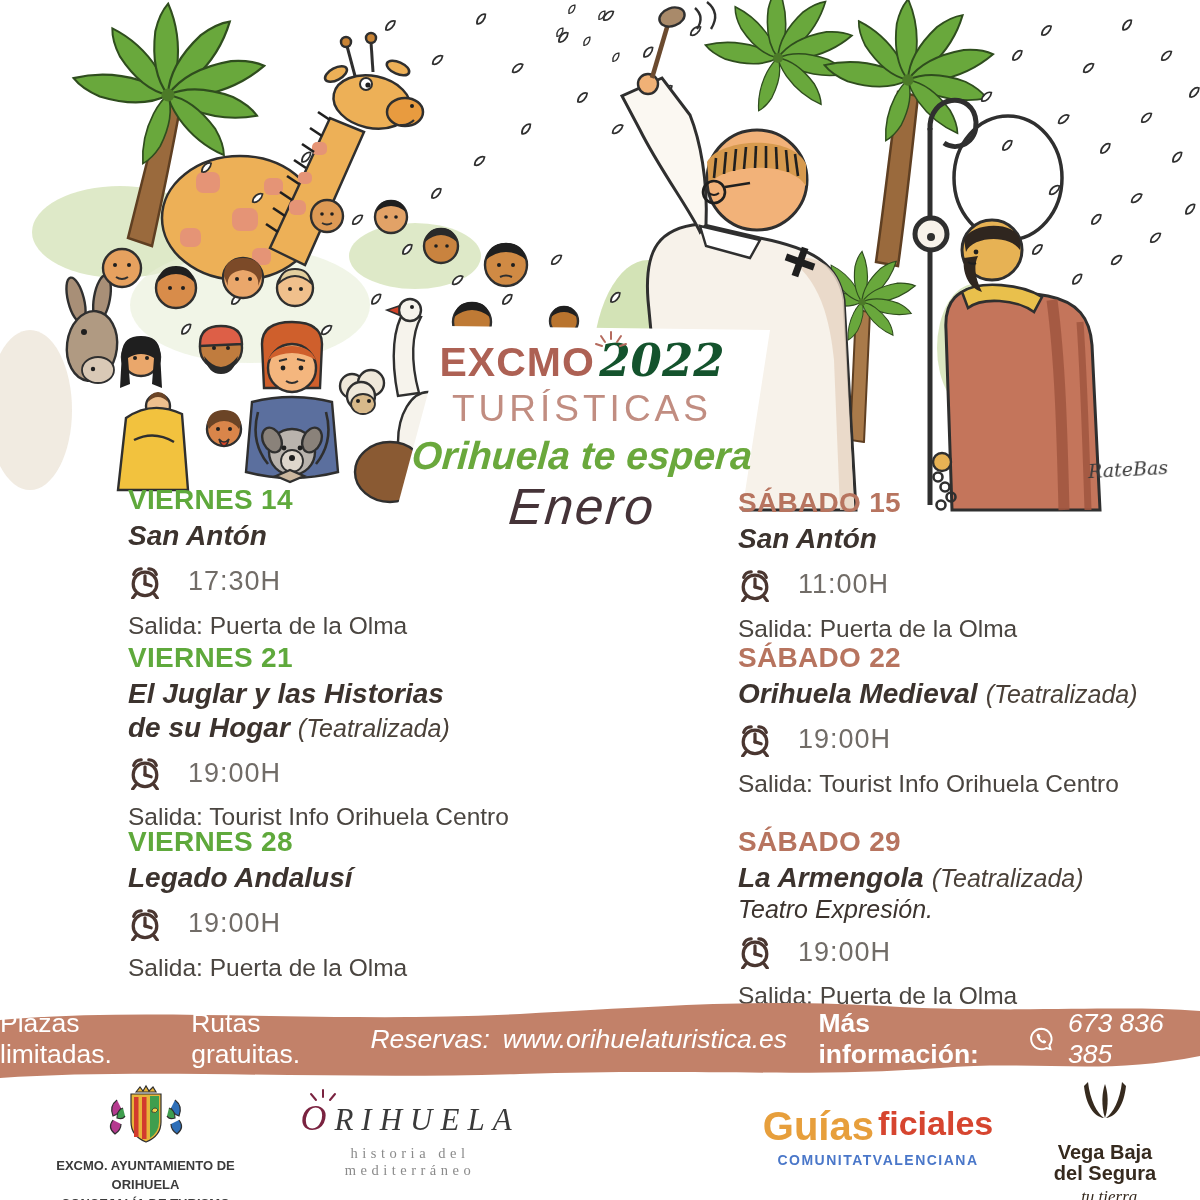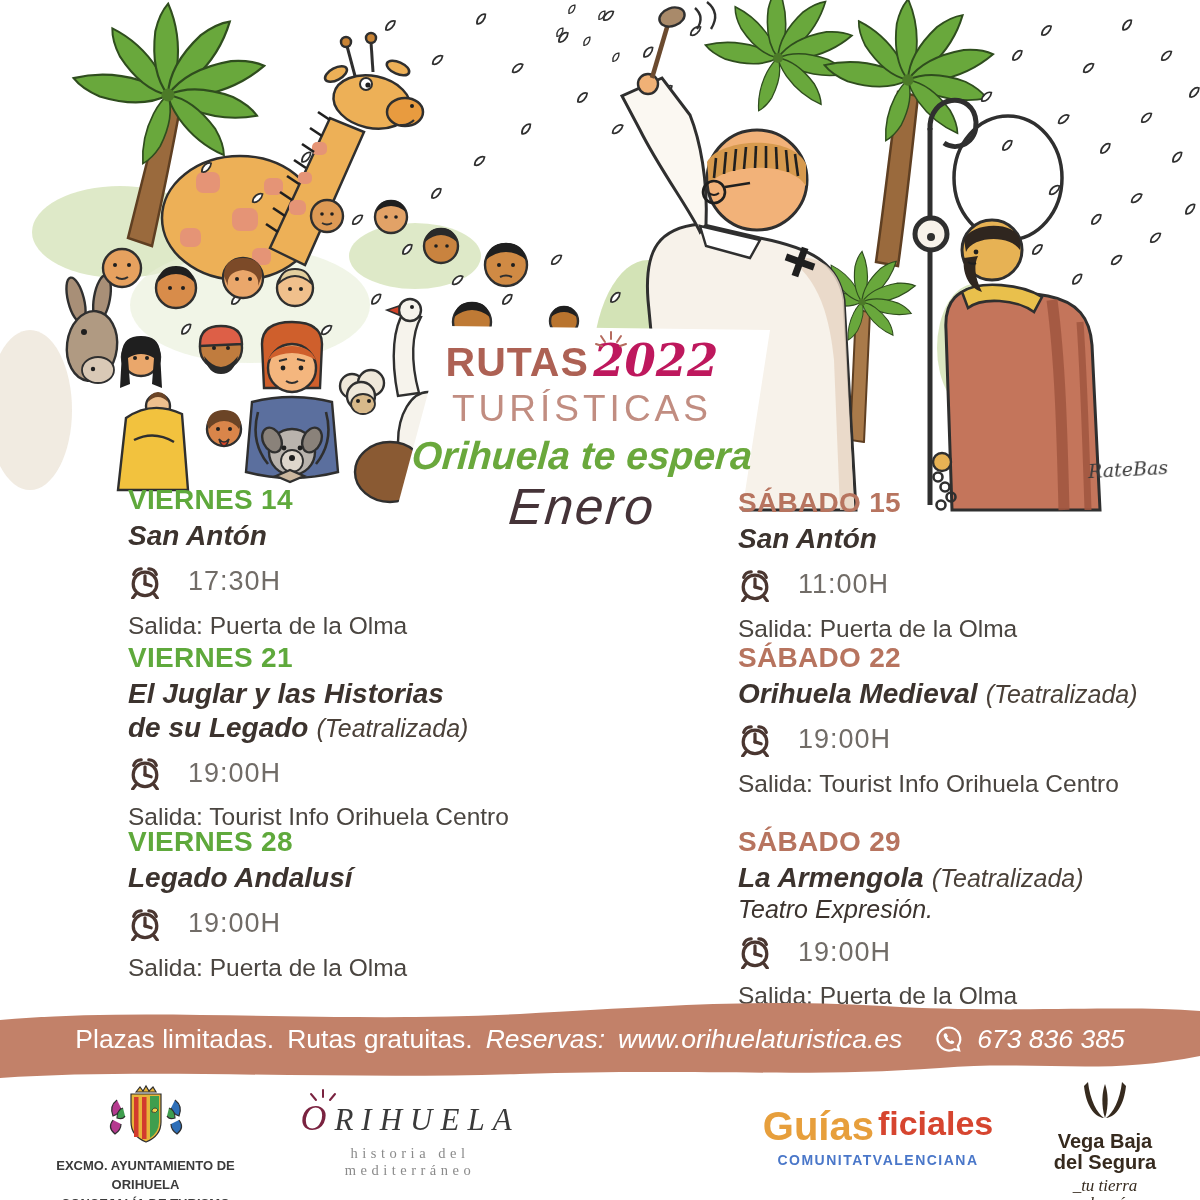--- a/index.html
+++ b/index.html
@@ -4,21 +4,21 @@
 <style>
   html,body{margin:0;padding:0;background:#888;}
   .poster{position:relative;width:1200px;height:1200px;background:#ffffff;overflow:hidden;
           font-family:"Liberation Sans",sans-serif;margin:0 auto;}
   .abs{position:absolute;}
 
   
   .title-block{position:absolute;left:398px;top:338px;width:368px;text-align:center;line-height:1;}
   .t-line1{white-space:nowrap;}
   .t-rutas{font-size:41px;font-weight:800;color:#ad6154;letter-spacing:1px;}
-  .t-year{font-size:45px;font-weight:600;font-style:italic;color:#be185d;font-family:"DejaVu Serif",serif;position:relative;}
+  .t-year{font-size:45px;font-weight:600;font-style:italic;color:#14532d;font-family:"DejaVu Serif",serif;position:relative;}
   .t-turisticas{font-size:37px;font-weight:400;color:#c18d81;letter-spacing:4px;margin-top:7px;}
   .t-tagline{font-size:39px;font-weight:700;font-style:italic;color:#6aa83c;margin-top:9px;transform:skewX(-4deg);}
   .t-month{font-size:51px;font-weight:500;font-style:italic;color:#453338;margin-top:6px;transform:skewX(-5deg);letter-spacing:2px;}
   .sunrays{position:absolute;left:196px;top:-8px;}
 
   .signature{position:absolute;left:1088px;top:458px;font-family:"DejaVu Serif",serif;
              font-style:italic;font-size:19px;color:#3a3a3a;transform:rotate(-3deg);}
 
   
   .event{position:absolute;width:470px;}
@@ -47,21 +47,21 @@
             letter-spacing:8px;line-height:1;}
   .ori-o{color:#7a2340;font-size:36px;}
   .ori-sub{font-size:14.5px;color:#8a8a8a;letter-spacing:4.5px;margin-top:9px;font-family:"Liberation Serif",serif;}
   .renfe-main{font-size:47px;font-weight:800;font-style:italic;color:#8a1b5e;letter-spacing:-1px;line-height:1;}
   .renfe-sub{font-size:13.5px;color:#6f6f6f;letter-spacing:2.5px;margin-top:14px;font-weight:600;}
   .guias-row{display:flex;align-items:flex-start;justify-content:center;line-height:1;}
   .guias-1{font-size:40px;color:#e79f3c;font-weight:600;}
   .guias-2{font-size:34px;color:#d6452f;font-weight:600;text-align:right;}
   .guias-sub{font-size:14px;color:#4a77c9;letter-spacing:1.5px;font-weight:600;margin-top:2px;
              display:flex;justify-content:center;}
-  .vega-name{font-size:20px;font-weight:800;color:#362a1e;line-height:21px;margin-top:3px;}
+  .vega-name{font-size:20px;font-weight:800;color:#362a1e;line-height:21px;margin-top:14px;}
   .vega-tag{font-family:"Liberation Serif",serif;font-style:italic;font-size:17px;color:#362a1e;line-height:18px;margin-top:4px;}
 </style>
 </head>
 <body>
 
 <div class="poster">
 
   <svg class="abs" style="left:0;top:0" width="1200" height="512" viewBox="0 0 1200 512">
     <defs>
       <path id="drop" d="M0,2 C2,-3 9,-5 12,-2 C10,2 3,5 0,2 Z" fill="#ffffff" stroke="#2f2f2f" stroke-width="1.7"></path>
@@ -382,21 +382,21 @@
       <path d="M930,130 C928,94 974,90 976,122 C977,143 957,152 944,143" fill="none" stroke-width="5"></path>
       <circle cx="931" cy="234" r="16" fill="#f7f2ea" stroke-width="5"></circle>
       <circle cx="931" cy="237" r="4" fill="#2f2f2f" stroke="none"></circle>
     </g>
 
     <path d="M446,326 L770,330 L742,512 L396,512 Z" fill="#ffffff"></path>
   </svg>
 
   <div class="title-block">
     <div class="t-line1">
-      <span class="t-rutas">RUTAS</span>
+      <span class="t-rutas">EXCMO</span>
       <span class="t-year">
         <span>2022</span>
       </span>
       <svg class="sunrays" width="34" height="20" viewBox="0 0 34 20">
         <g stroke="#b56b5e" stroke-width="2" stroke-linecap="round">
           <line x1="17" y1="2" x2="17" y2="9"></line>
             <line x1="7" y1="6" x2="11" y2="12"></line>
           <line x1="27" y1="6" x2="23" y2="12"></line>
             <line x1="2" y1="14" x2="8" y2="16"></line>
             <line x1="32" y1="14" x2="26" y2="16"></line>
@@ -427,21 +427,21 @@
       </svg>
       <span class="etime">17:30H</span>
     </div>
     <div class="esalida">Salida: Puerta de la Olma</div>
   </div>
 
   <div class="event" style="left:128px;top:642px">
     <h3 class="day-green">VIERNES 21</h3>
     <div class="etitle">El Juglar y las Historias</div>
     <div class="etitle">
-      <span>de su Legado</span><span class="etag">(Teatralizada)</span>
+      <span>de su Hogar</span><span class="etag">(Teatralizada)</span>
     </div>
     <div class="time-row">
       <svg width="34" height="34" viewBox="0 0 36 36">
         <g stroke="#4a3630" fill="none" stroke-width="3.4" stroke-linecap="round">
           <circle cx="18" cy="20" r="12.5"></circle>
           <path d="M6,10 A8 8 0 0 1 14,4"></path>
             <path d="M30,10 A8 8 0 0 0 22,4"></path>
           <line x1="8" y1="31" x2="5" y2="35"></line>
             <line x1="28" y1="31" x2="31" y2="35"></line>
           <line x1="18" y1="20" x2="18" y2="11.5"></line>
@@ -541,20 +541,21 @@
   <svg class="abs" style="left:0;top:996px" width="1200" height="92" viewBox="0 0 1200 92">
     <path d="M0,24 C150,10 330,28 520,18 C700,8 770,3 900,11 C1030,17 1120,9 1200,15
              L1200,60 C1100,80 1040,64 940,72 C800,82 700,72 520,78 C330,84 150,72 0,82 Z" fill="#c28169"></path>
   </svg>
   <div class="banner-text">
     <span>Plazas limitadas.</span>
     <span>Rutas gratuitas.</span>
     <span class="b-it">Reservas:</span>
     <span class="b-it">www.orihuelaturistica.es</span>
     <span class="b-gap"></span>
+    <span class="b-bold">Más información:</span>
     <svg width="30" height="30" viewBox="0 0 30 30">
       <path d="M15,3.5 a11.5,11.5 0 1 0 5.5,21.6 l4.6,1.2 l-1.2,-4.4 a11.5,11.5 0 0 0 -8.9,-18.4 Z" fill="none" stroke="#ffffff" stroke-width="2.2"></path>
       <path d="M10.5,9.5 q-1.5,1 -.5,3.5 q1.5,4 5,6 q2.8,1.5 4.5,.5 q1.2,-.8 .6,-2 l-2.3,-1.3 l-1.3,1 q-2.3,-1.2 -3.5,-3.6 l1,-1.2 l-1.3,-2.6 q-.8,-1.1 -2.2,-.3 Z" fill="#ffffff"></path>
     </svg>
     <span class="b-it">673 836 385</span>
   </div>
 
   <div class="logo" style="left:28px;top:1084px;width:235px">
     <svg width="86" height="64" viewBox="0 0 86 64">
       <g stroke="#2f2f2f" stroke-width="1.2">

